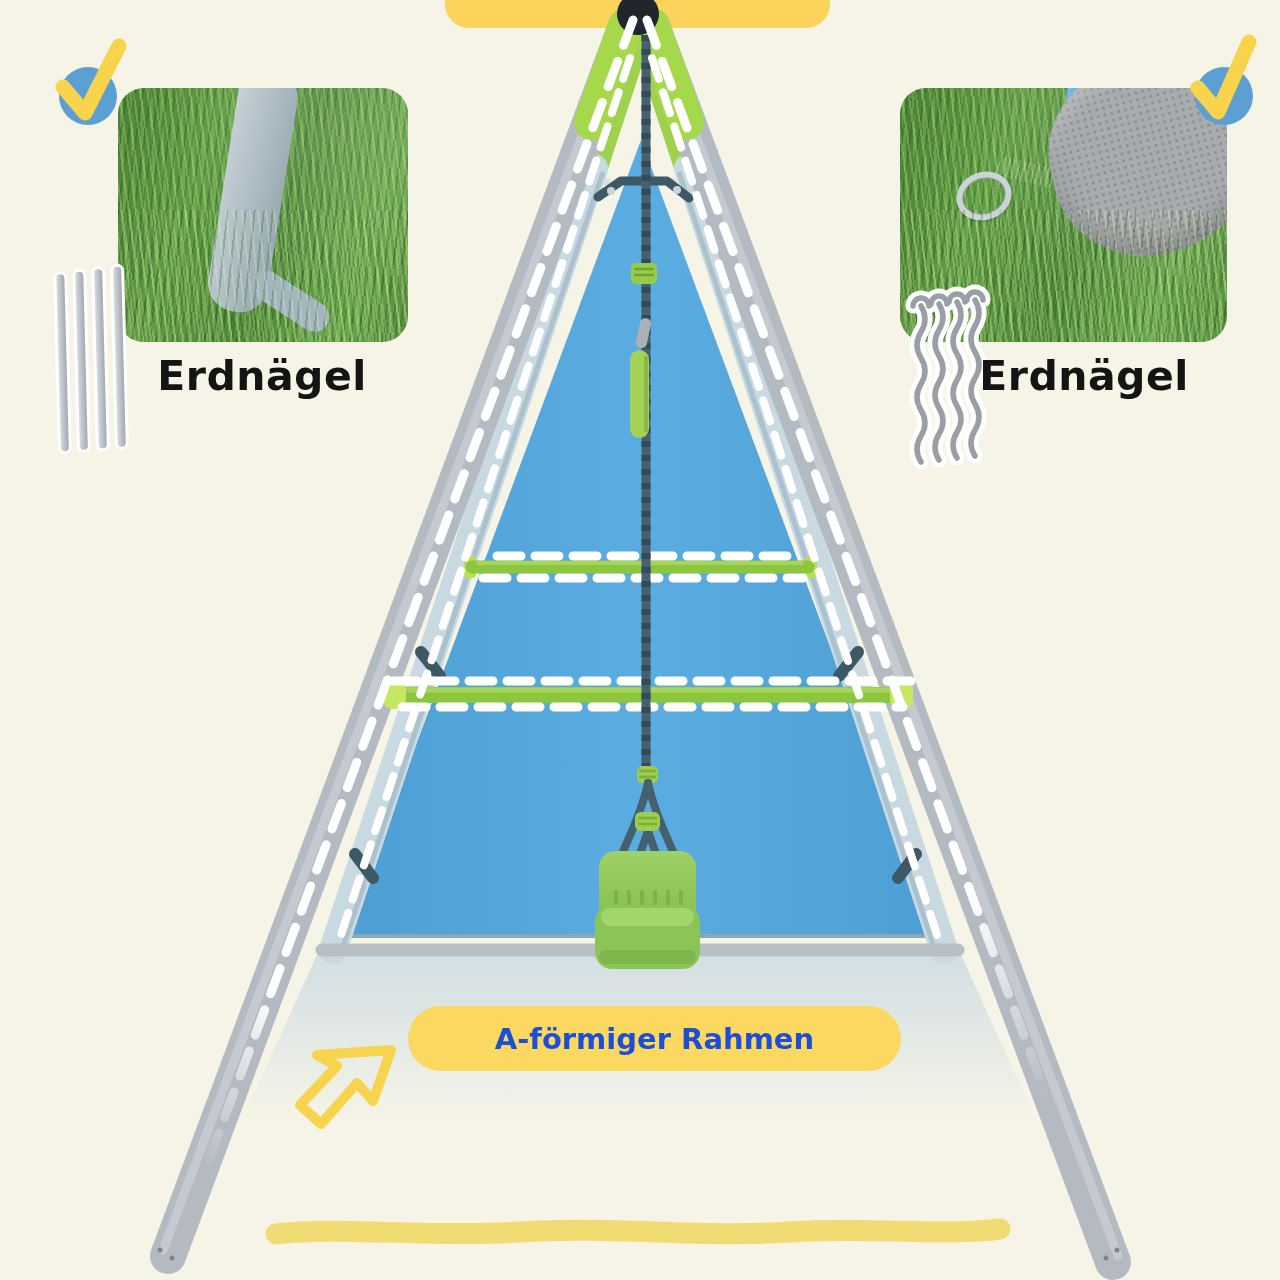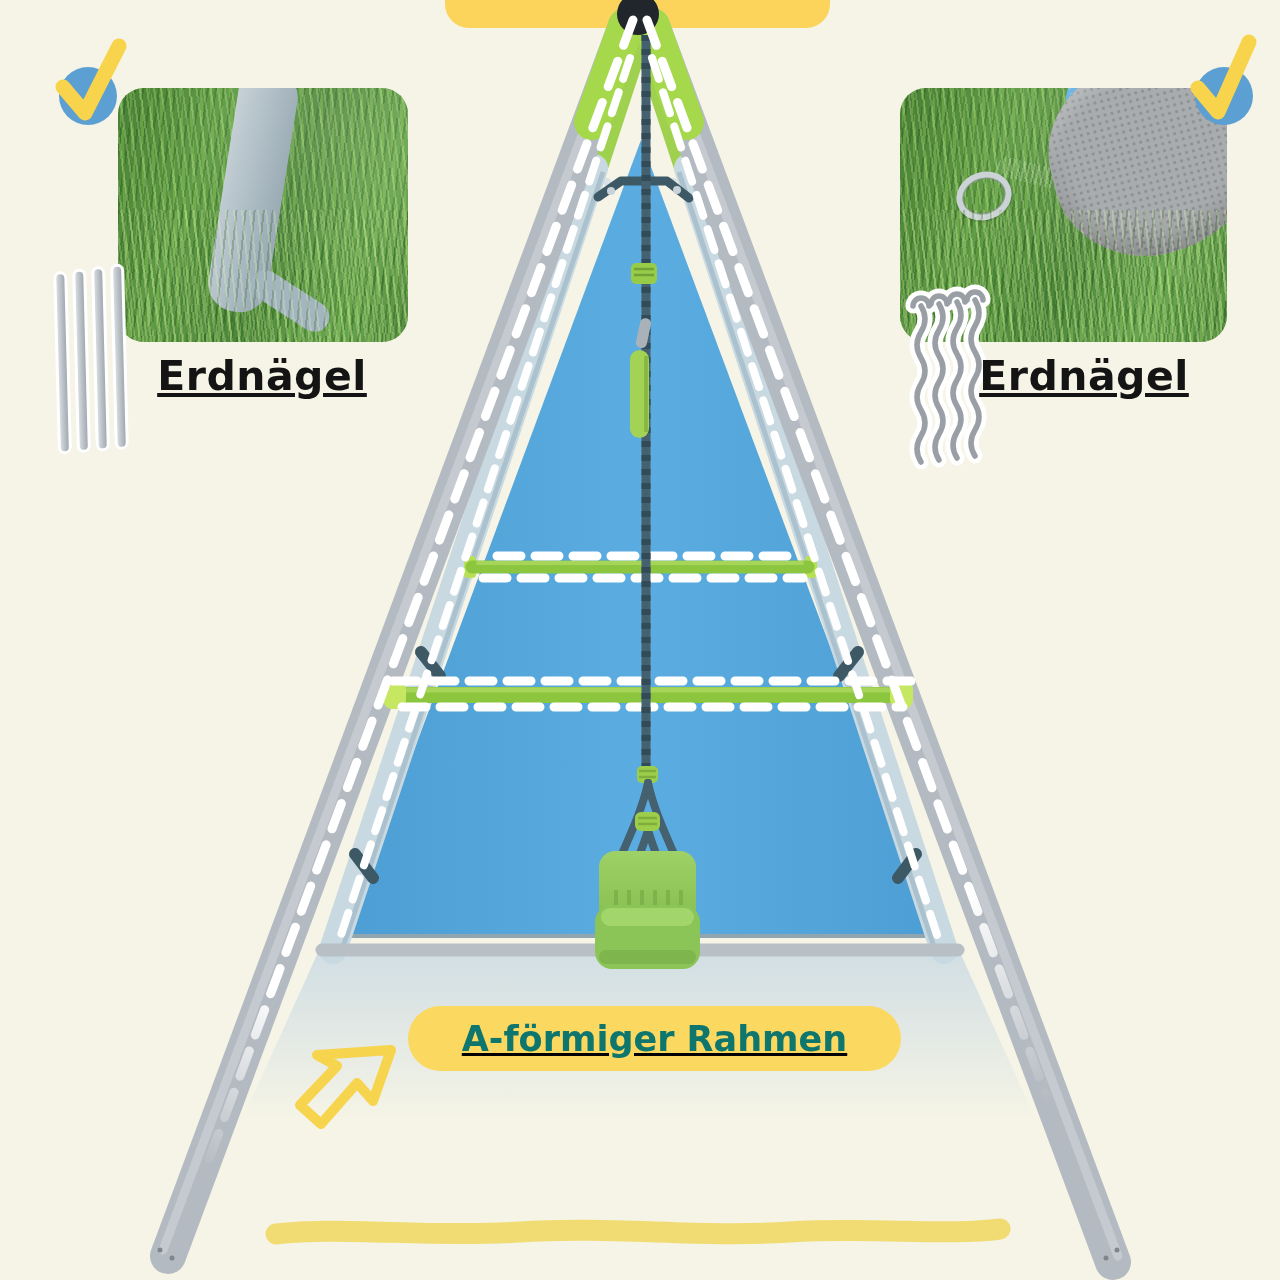--- a/index.html
+++ b/index.html
@@ -78,41 +78,41 @@
     letter-spacing:0.5px;white-space:nowrap;
   }
   .label-left{left:262px;}
   .label-right{left:1084px;}
   .pill{
     position:absolute;left:408px;top:1006px;width:493px;height:65px;
     background:#fbd860;border-radius:33px;
     display:flex;align-items:center;justify-content:center;
   }
   .pill span{
-    font-weight:bold;font-size:35px;color:#0f766e;white-space:nowrap;
+    font-weight:bold;font-size:29px;color:#1d4ed8;white-space:nowrap;
   }
   .title-wrap{
     position:absolute;left:0;right:0;top:1146px;text-align:center;
   }
   .title-wrap span{
     display:inline-block;
     font-family:"Liberation Sans", sans-serif;
     font-weight:bold;font-size:66px;color:#2b6493;
     letter-spacing:1px;
     transform:scaleX(0.88);
     white-space:nowrap;
   }
   .banner-top{
     position:absolute;left:445px;top:-42px;width:385px;height:70px;
     background:#fcd45b;border-radius:24px;
   }
   svg.scene{position:absolute;left:0;top:0;z-index:2;}
   .photo{z-index:1;}
   .banner-top{z-index:0;}
-  .card-label,.pill,.title-wrap{z-index:3;text-decoration:underline;}
+  .card-label,.pill,.title-wrap{z-index:3;}
 </style>
 </head>
 <body>
 
 <div class="canvas">
 
   <div class="banner-top"></div>
 
   <div class="photo photo-left">
     <div class="grass"></div>

